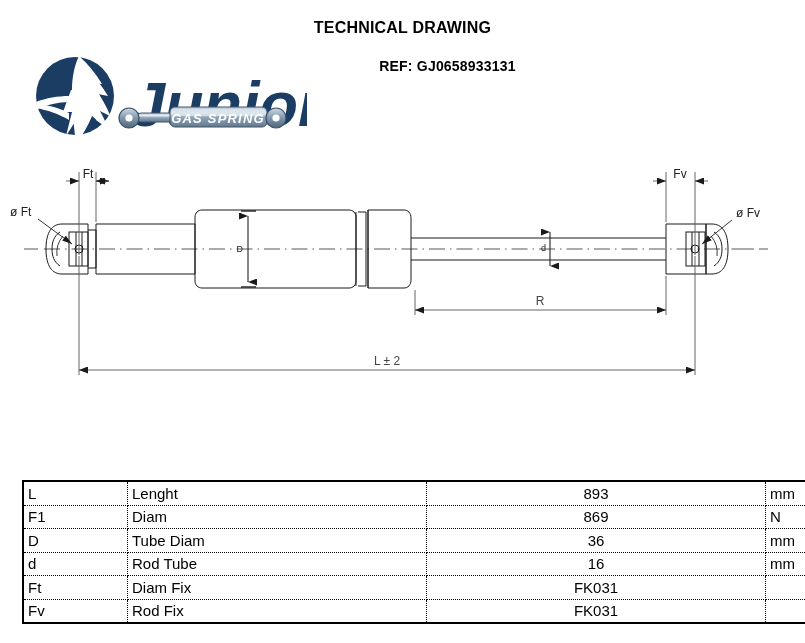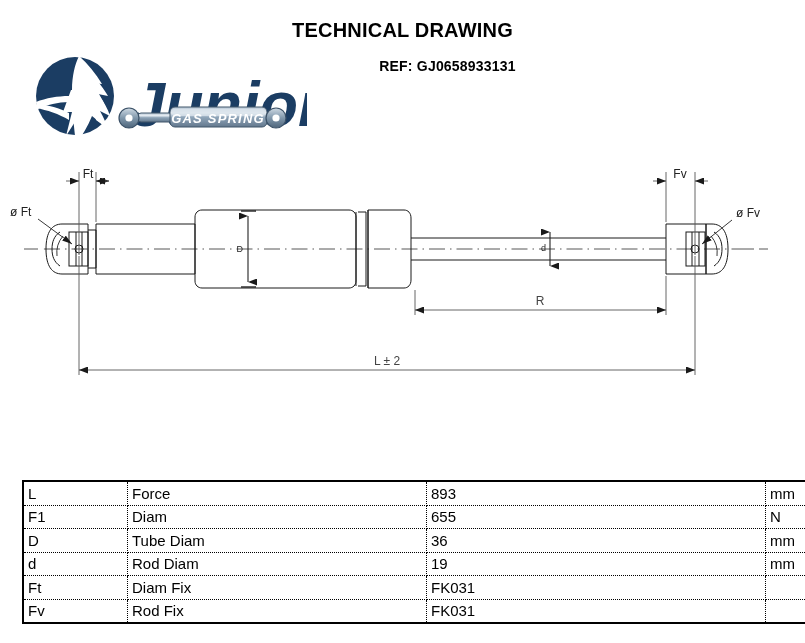--- a/index.html
+++ b/index.html
@@ -10,21 +10,21 @@
     color:#000;
     position:relative;
     overflow:hidden;
     -webkit-font-smoothing:antialiased;
   }
   .page{position:absolute;left:0;top:0;width:805px;height:643px;}
 
   
   .title{
     position:absolute;left:0;top:19px;width:805px;
-    text-align:center;font-size:20px;font-weight:bold;letter-spacing:.2px;
+    text-align:center;font-size:16px;font-weight:bold;letter-spacing:.2px;
   }
   .ref{
     position:absolute;left:8px;top:58px;width:805px;
     text-align:center;font-size:14px;font-weight:bold;letter-spacing:.2px;
     padding-left:10px;box-sizing:border-box;margin-left:32px;
   }
 
   
   .logo{position:absolute;left:22px;top:50px;width:285px;height:108px;}
   .logo svg{display:block;}
@@ -48,21 +48,21 @@
     padding:0 4px;
     border-right:1px dotted #000;
     border-bottom:1px dotted #000;
     white-space:nowrap;
     overflow:hidden;
   }
   .spec-table tr:last-child td{border-bottom:none;}
   .spec-table td:last-child{border-right:none;}
   .c-sym{width:95px;}
   .c-desc{width:290px;}
-  .c-val{width:330px;text-align:left;padding-right:6px;}
+  .c-val{width:330px;text-align:center;padding-right:6px;}
   .c-unit{width:47px;text-align:left;padding-left:5px;}
 </style>
 </head>
 <body>
 
 <div class="page">
 
   <div class="title">TECHNICAL DRAWING</div>
   <div class="ref">REF:  GJ0658933131</div>
 
@@ -247,40 +247,40 @@
         <line x1="79" y1="210" x2="695" y2="210" stroke-width="0.9" marker-start="url(#arrL)" marker-end="url(#arrR)"></line>
       </g>
       <text x="387" y="205" text-anchor="middle" font-family="'Liberation Sans', sans-serif" font-size="12" fill="#444" stroke="none">L ± 2</text>
     </svg>
   </div>
 
   <table class="spec-table">
     <tbody>
       <tr>
         <td class="c-sym">L</td>
-        <td class="c-desc">Force</td>
+        <td class="c-desc">Lenght</td>
         <td class="c-val">893</td>
         <td class="c-unit">mm</td>
       </tr>
       <tr>
         <td class="c-sym">F1</td>
         <td class="c-desc">Diam</td>
-        <td class="c-val">655</td>
+        <td class="c-val">869</td>
         <td class="c-unit">N</td>
       </tr>
       <tr>
         <td class="c-sym">D</td>
         <td class="c-desc">Tube Diam</td>
         <td class="c-val">36</td>
         <td class="c-unit">mm</td>
       </tr>
       <tr>
         <td class="c-sym">d</td>
-        <td class="c-desc">Rod Diam</td>
-        <td class="c-val">19</td>
+        <td class="c-desc">Rod Tube</td>
+        <td class="c-val">16</td>
         <td class="c-unit">mm</td>
       </tr>
       <tr>
         <td class="c-sym">Ft</td>
         <td class="c-desc">Diam Fix</td>
         <td class="c-val">FK031</td>
         <td class="c-unit"></td>
       </tr>
       <tr>
         <td class="c-sym">Fv</td>

